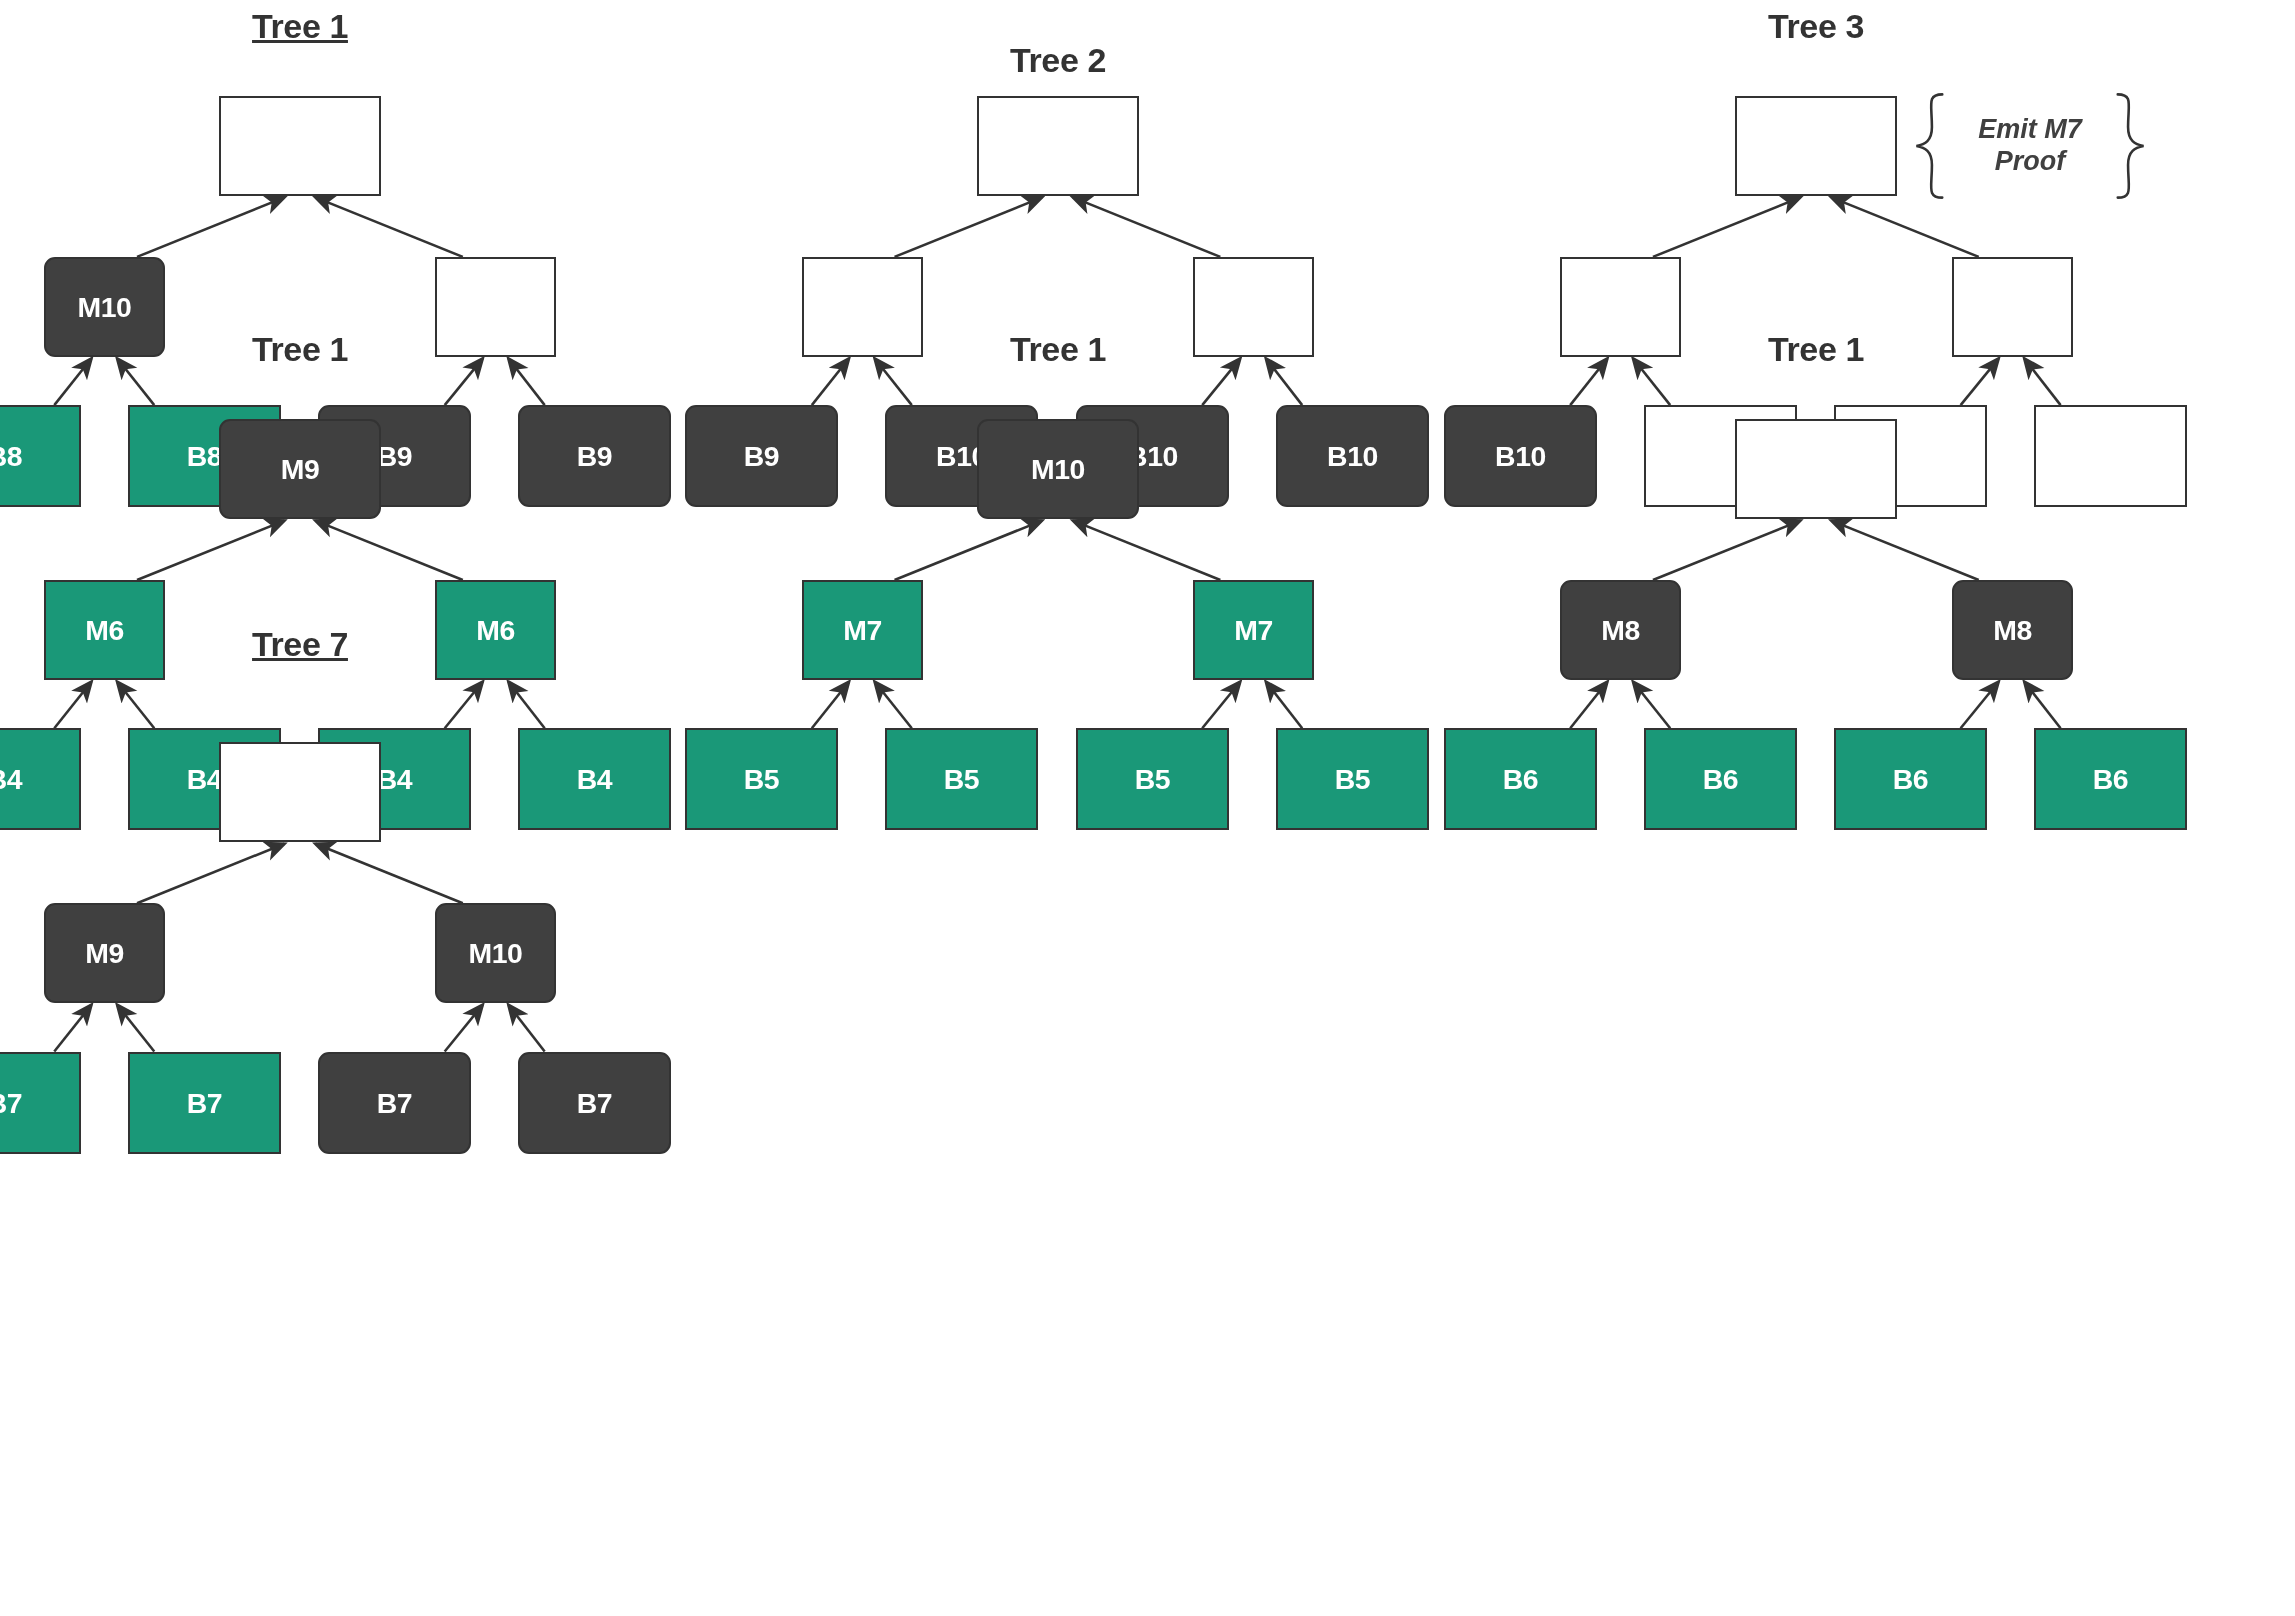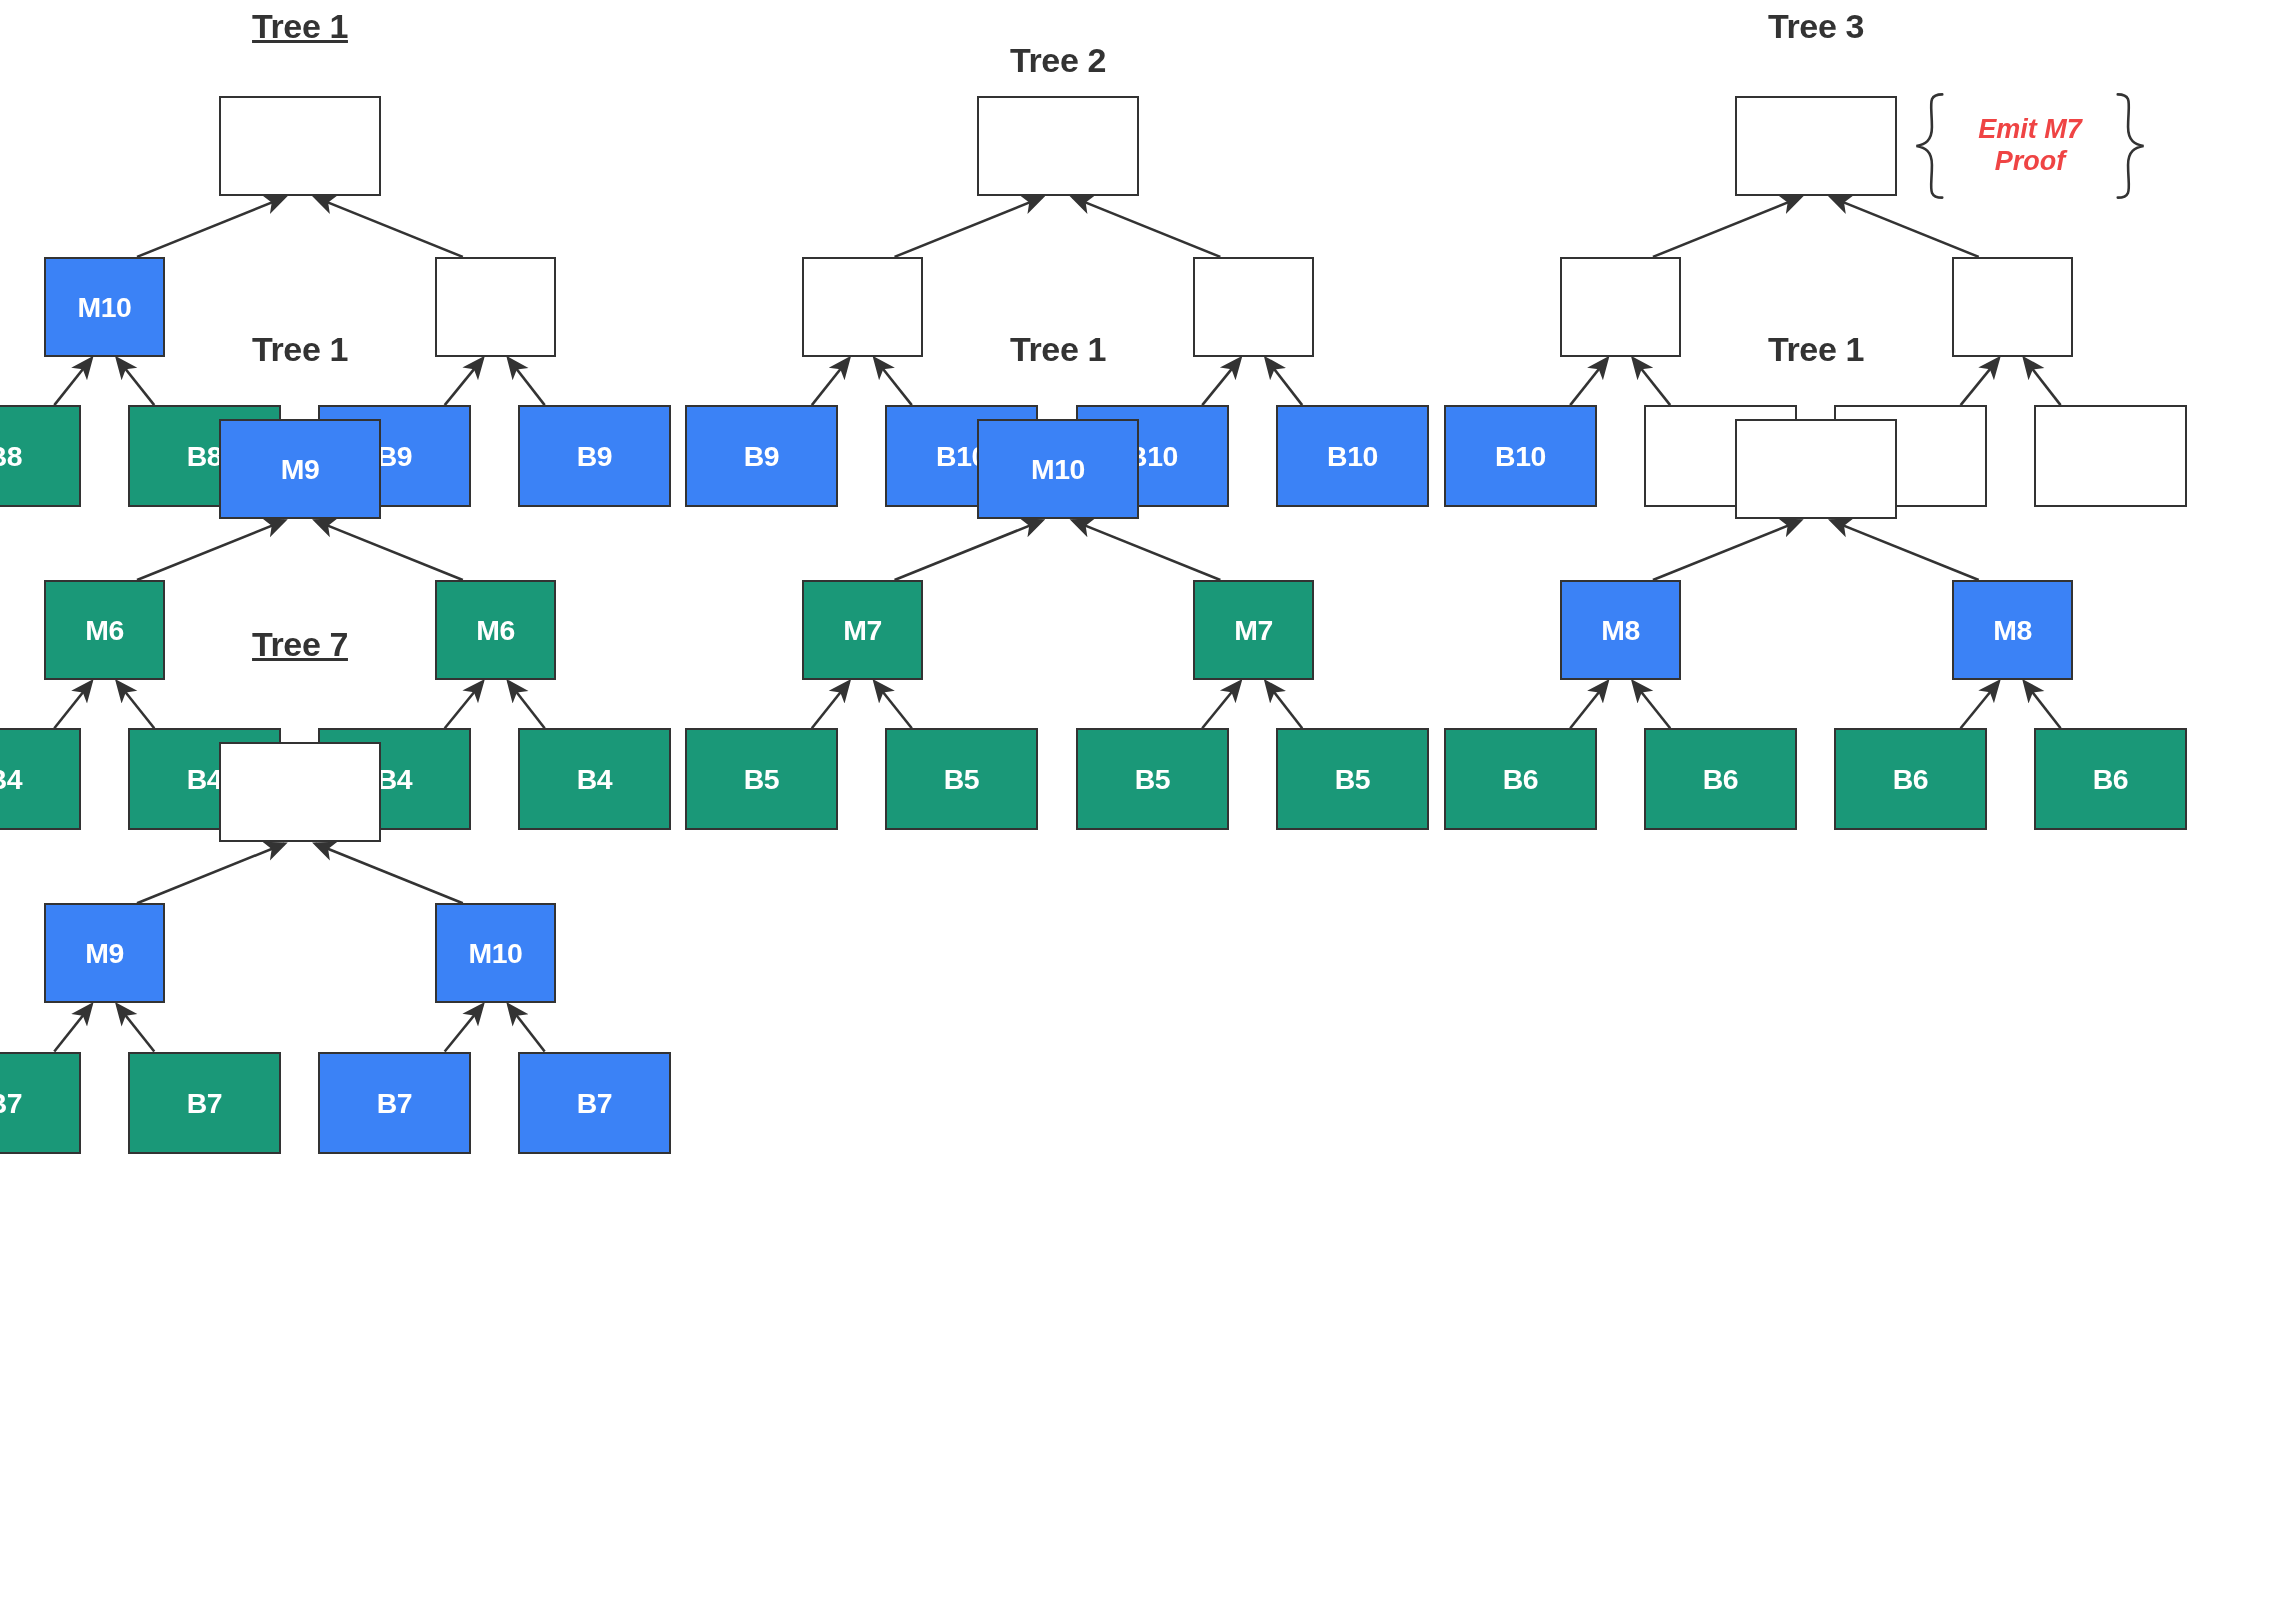--- a/index.html
+++ b/index.html
@@ -20,26 +20,26 @@
   .node{
     position:absolute;
     box-sizing:border-box;
     border:2.6px solid #333333;
     background:#ffffff;
     display:flex;align-items:center;justify-content:center;
     color:#ffffff;font-size:28.4px;font-weight:bold;
     letter-spacing:-0.4px;
   }
   .node.teal{background:#1a9878;}
-  .node.orange{background:#3b82f6;}
+  .node.orange{background:#404040;border-radius:11px;}
   .node.blank{background:#ffffff;color:transparent;}
   .annot{
     position:absolute;
     display:flex;align-items:center;justify-content:center;
-    font-size:27px;font-weight:bold;font-style:italic;color:#ef4444;
+    font-size:27px;font-weight:bold;font-style:italic;color:#404040;
     text-align:center;line-height:1.18;
   }
   .annot .txt{white-space:pre-line;}
 </style>
 </head>
 <body>
 
 <div id="stage">
   <svg id="edges" viewBox="0 0 2663 1875">
     <defs>

